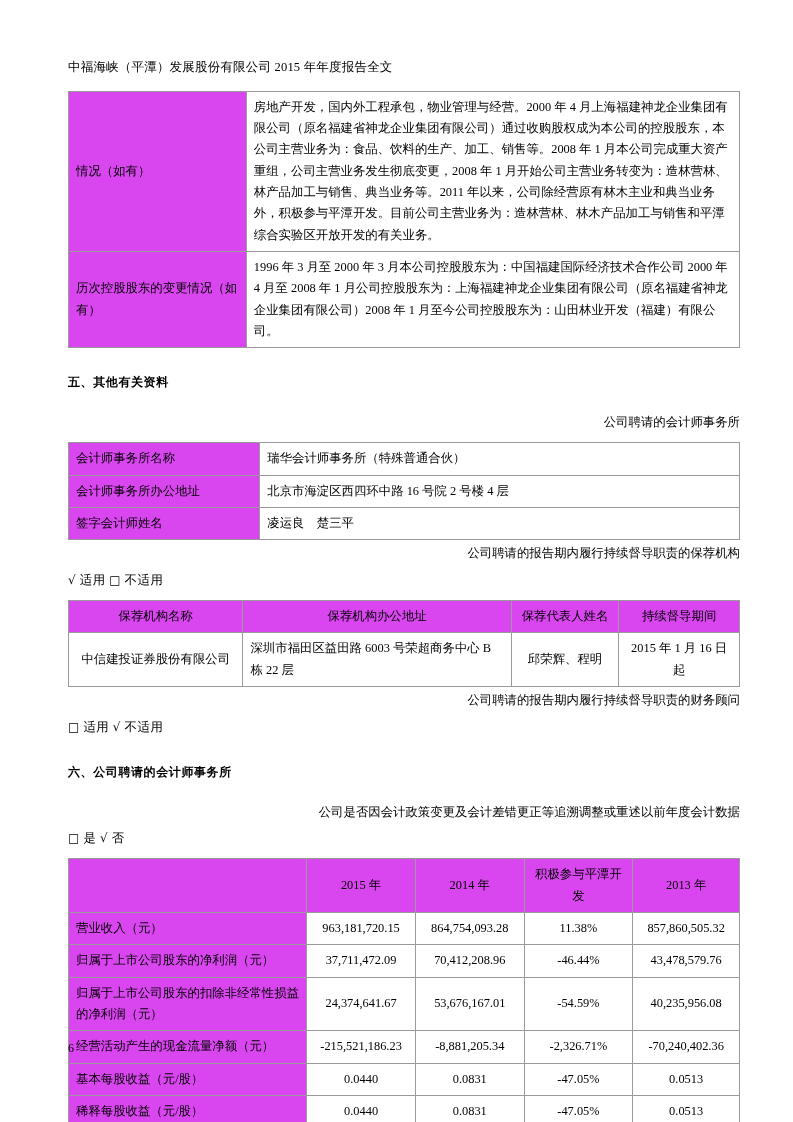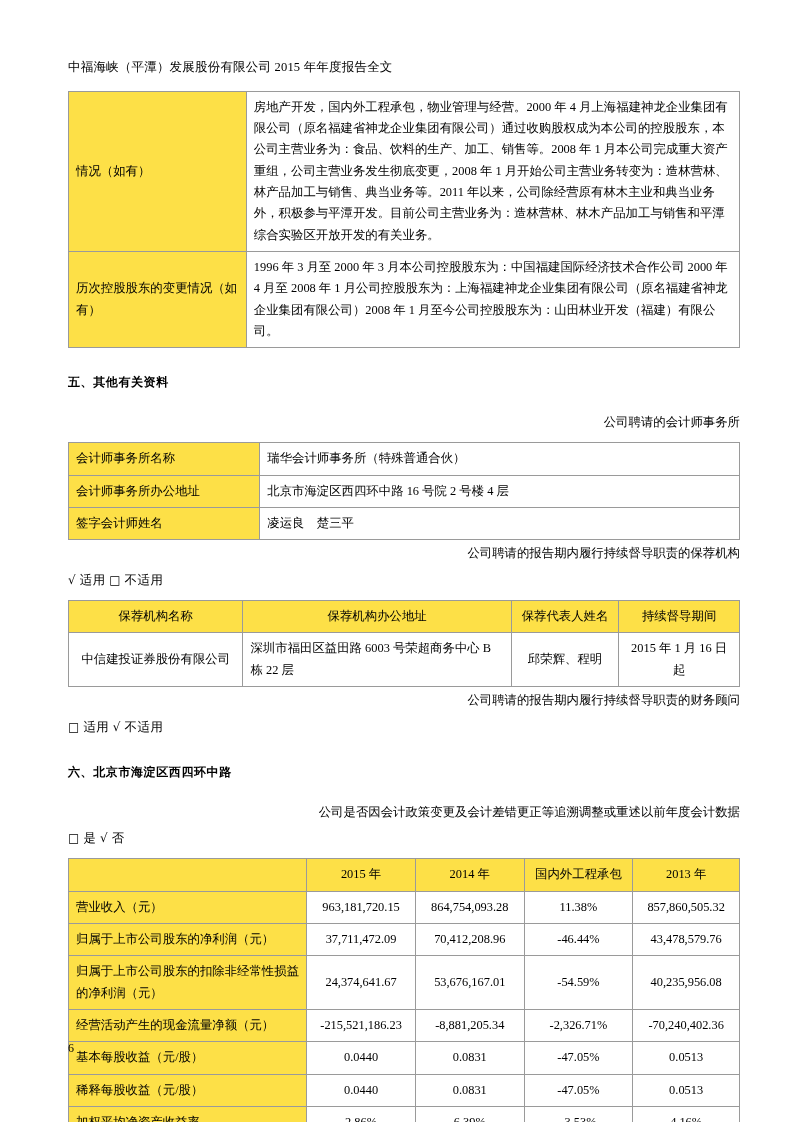--- a/index.html
+++ b/index.html
@@ -45,21 +45,21 @@
   table.doc-table th {
     border: 1px solid #9a9a9a;
     padding: 5px 7px;
     font-size: 12.4px;
     line-height: 1.72;
     vertical-align: middle;
     word-break: break-all;
     font-weight: normal;
   }
   .shade {
-    background: #fde047;
+    background: #d946ef;
   }
   .white {
     background: #ffffff;
   }
   .va-top { vertical-align: top; }
   .ta-center { text-align: center; }
   .ta-right { text-align: center; }
   .ta-left { text-align: left; }
 
   h2.section-title {
@@ -204,21 +204,21 @@
     <div class="spacer-4"></div>
     <p class="para tight">公司聘请的报告期内履行持续督导职责的财务顾问</p>
 
     <p class="choice">
       <span class="mark">□</span>
       <span>适用</span>
       <span class="mark">√</span>
       <span>不适用</span>
     </p>
 
-    <h2 class="section-title">六、北京市海淀区西四环中路</h2>
+    <h2 class="section-title">六、公司聘请的会计师事务所</h2>
 
     <p class="para tight">公司是否因会计政策变更及会计差错更正等追溯调整或重述以前年度会计数据</p>
 
     <p class="choice">
       <span class="mark">□</span>
       <span>是</span>
       <span class="mark">√</span>
       <span>否</span>
     </p>
 
@@ -228,21 +228,21 @@
           <col class="c-fin-2">
           <col class="c-fin-3">
           <col class="c-fin-4">
           <col class="c-fin-5">
         </colgroup>
       <thead>
         <tr>
           <th class="shade"></th>
           <th class="shade ta-center">2015 年</th>
           <th class="shade ta-center">2014 年</th>
-          <th class="shade ta-center">国内外工程承包</th>
+          <th class="shade ta-center">积极参与平潭开发</th>
           <th class="shade ta-center">2013 年</th>
         </tr>
       </thead>
       <tbody>
         <tr>
           <td class="shade ta-left">营业收入（元）</td>
           <td class="white ta-right">963,181,720.15</td>
           <td class="white ta-right">864,754,093.28</td>
           <td class="white ta-right">11.38%</td>
           <td class="white ta-right">857,860,505.32</td>

